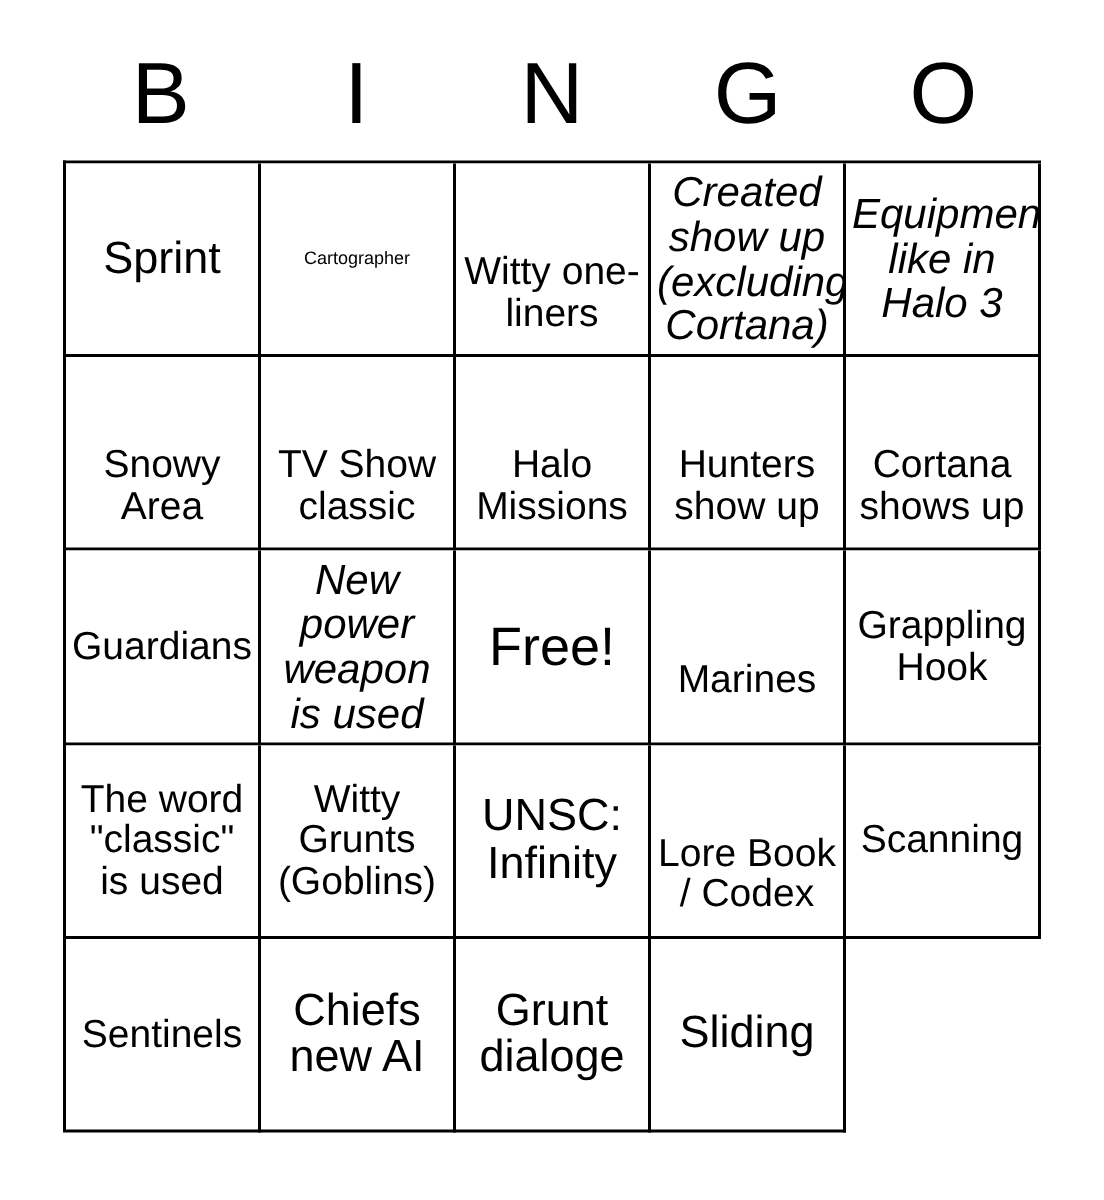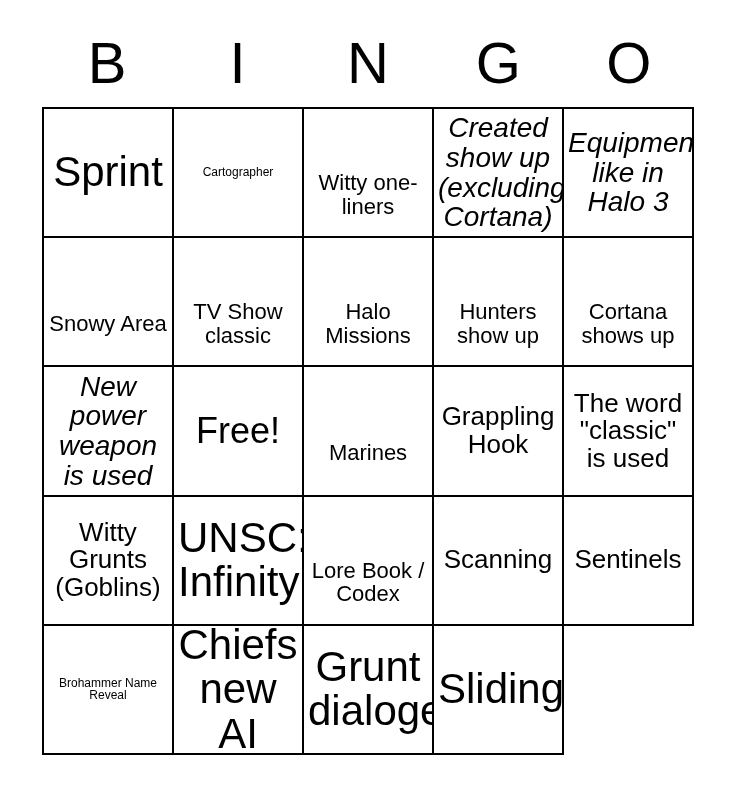--- a/index.html
+++ b/index.html
@@ -75,22 +75,22 @@
   .cell-text {
     display: block;
     width: 100%;
     line-height: 1.06;
     white-space: pre-line;
     color: #000000;
   }
 
   
   .fs-xxl { font-size: 36px; }
-  .fs-xl  { font-size: 42px; }
-  .fs-l   { font-size: 22px; margin-top: 44px; }
+  .fs-xl  { font-size: 30px; }
+  .fs-l   { font-size: 26px; margin-top: 44px; }
   .fs-m   { font-size: 26px; }
   .fs-s   { font-size: 28px; font-style: italic; }
   .fs-xs  { font-size: 12px; }
 </style>
 </head>
 <body>
 
 <div class="card">
 
   <div class="header-row">
@@ -126,20 +126,23 @@
       <div class="cell">
         <span class="cell-text fs-l">Halo Missions</span>
       </div>
       <div class="cell">
         <span class="cell-text fs-l">Hunters show up</span>
       </div>
       <div class="cell">
         <span class="cell-text fs-l">Cortana shows up</span>
       </div>
       <div class="cell">
+        <span class="cell-text fs-m">Guardians</span>
+      </div>
+      <div class="cell">
         <span class="cell-text fs-s">New power weapon is used</span>
       </div>
       <div class="cell">
         <span class="cell-text fs-xxl">Free!</span>
       </div>
       <div class="cell">
         <span class="cell-text fs-l">Marines</span>
       </div>
       <div class="cell">
         <span class="cell-text fs-m">Grappling Hook</span>
@@ -156,23 +159,20 @@
       <div class="cell">
         <span class="cell-text fs-l">Lore Book / Codex</span>
       </div>
       <div class="cell">
         <span class="cell-text fs-m">Scanning</span>
       </div>
       <div class="cell">
         <span class="cell-text fs-m">Sentinels</span>
       </div>
       <div class="cell">
-        <span class="cell-text fs-xs">Brohammer Name Reveal</span>
-      </div>
-      <div class="cell">
         <span class="cell-text fs-xl">Chiefs new AI</span>
       </div>
       <div class="cell">
         <span class="cell-text fs-xl">Grunt dialoge</span>
       </div>
       <div class="cell">
         <span class="cell-text fs-xl">Sliding</span>
       </div>
     </div>
 

